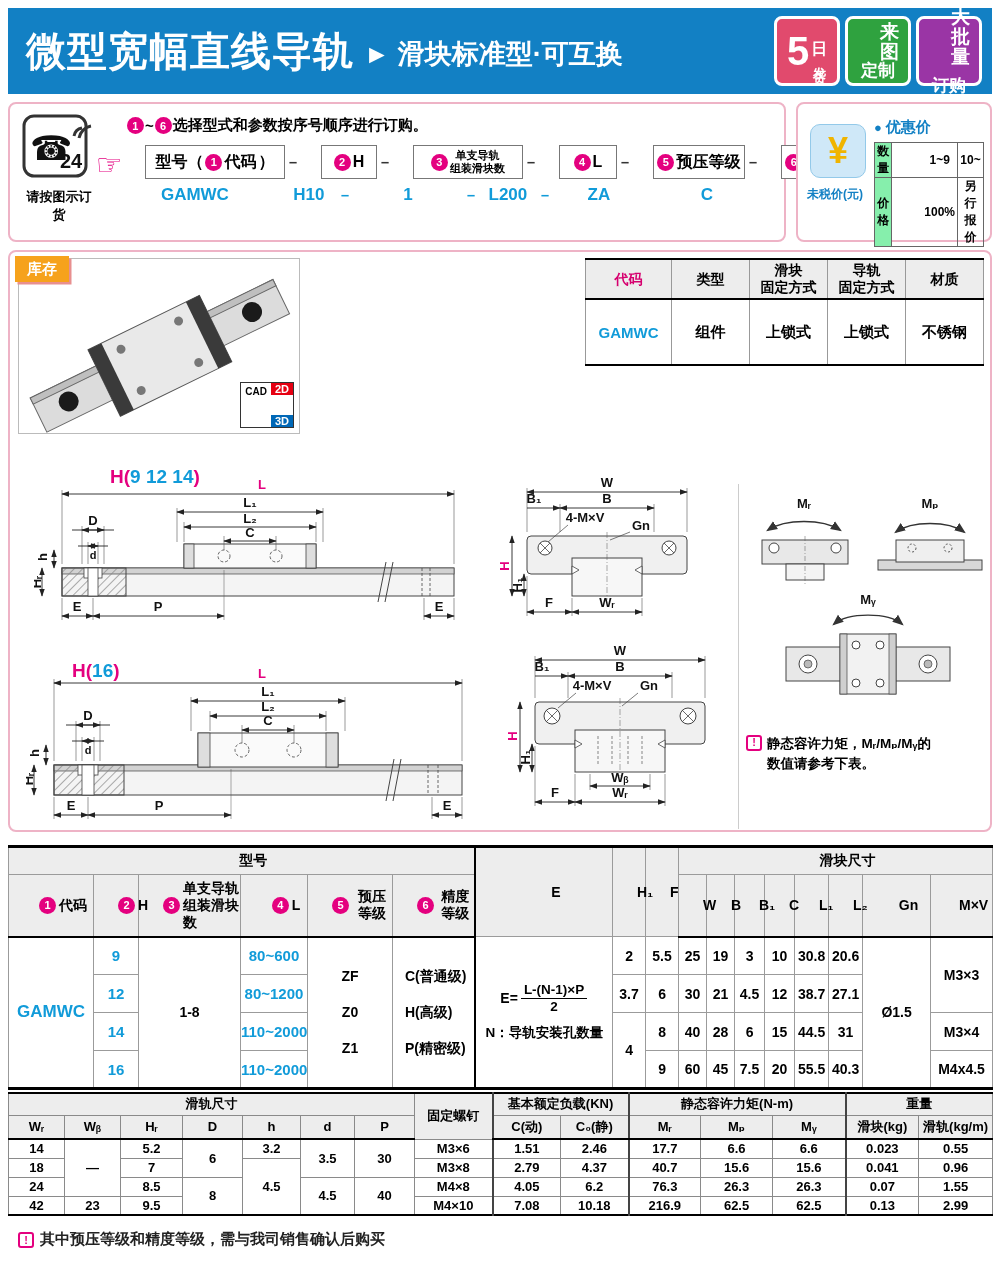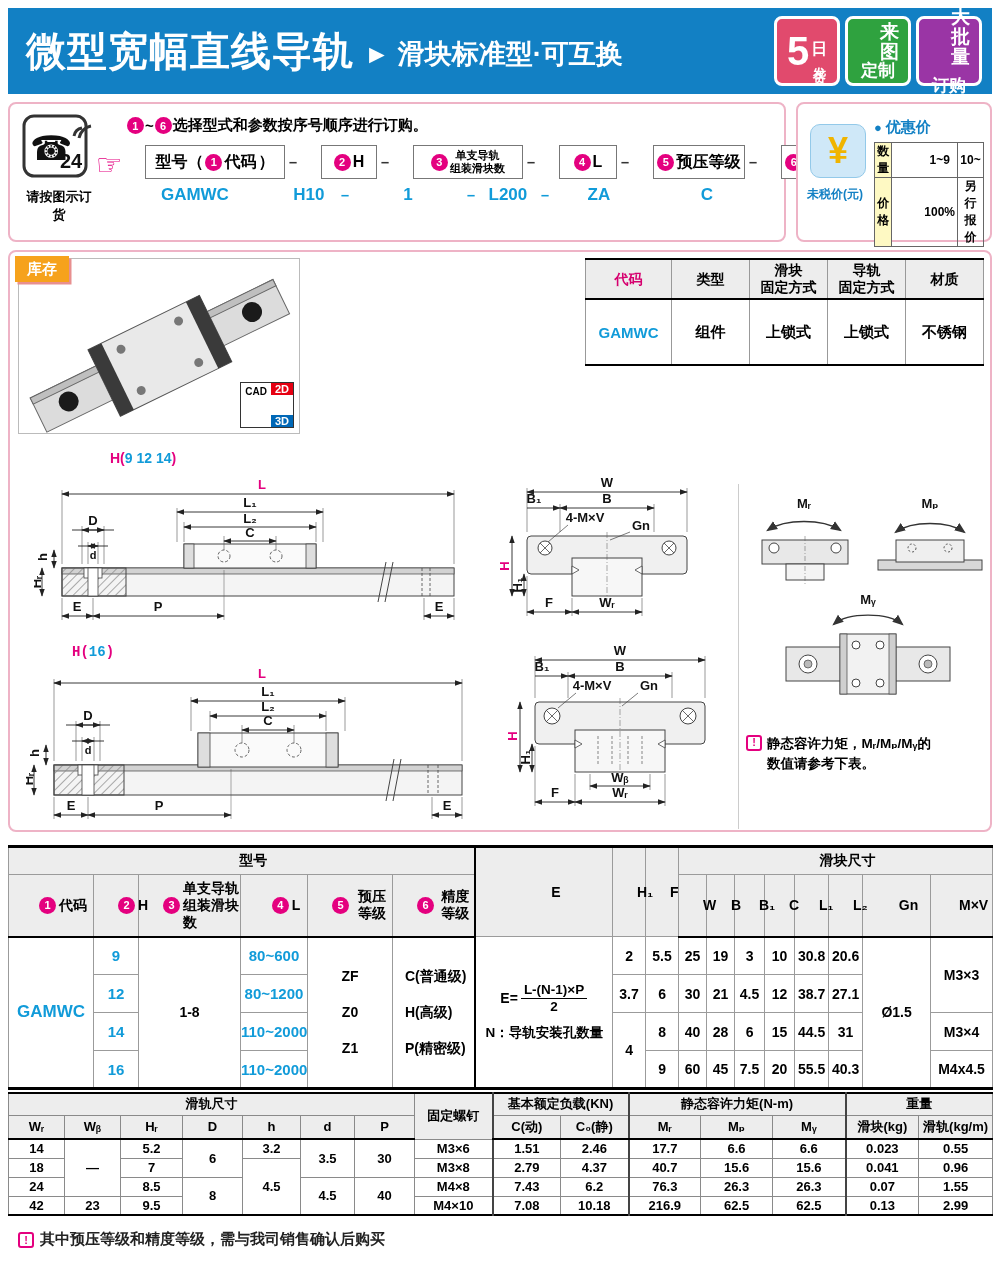--- a/index.html
+++ b/index.html
@@ -44,21 +44,21 @@
 
   .order-right{position:absolute;right:0;top:0;width:196px;height:140px;border:2px solid #eeb3c6;border-radius:8px;background:#fff;display:flex;padding:14px 6px 6px 8px;}
   .yen-col{width:64px;text-align:center;}
   .yen-box{width:56px;height:54px;margin:6px auto 0;background:#cfe8f8;border:1px solid #93c9e9;border-radius:10px;font-size:36px;font-weight:bold;color:#f0b400;display:flex;align-items:center;justify-content:center;}
   .untaxed{font-size:12px;font-weight:bold;color:#1280c4;margin-top:8px;white-space:nowrap;margin-left:-6px;}
   .price-col{flex:1;padding-left:4px;}
   .price-title{color:#1280c4;font-weight:bold;font-size:15px;display:flex;align-items:center;gap:4px;}
   .price-title .bullet{font-size:13px;}
   table.price{border-collapse:collapse;margin-top:5px;}
   table.price td{border:1px solid #666;font-size:12px;font-weight:bold;text-align:center;height:21px;padding:0 2px;}
-  table.price td.lab{background:#fef9c3;width:34px;}
+  table.price td.lab{background:#86efac;width:34px;}
   table.price td.v1{width:34px;padding-left:32px;}
   table.price td.v2{width:54px;}
 
   
   .main-box{position:absolute;left:8px;top:250px;width:984px;height:582px;border:2px solid #eeb3c6;border-radius:8px;background:#fff;}
   .photo-box{position:absolute;left:8px;top:6px;width:282px;height:176px;border:1px solid #bbb;background:#fff;}
   .stock-badge{position:absolute;left:-4px;top:-3px;width:54px;height:26px;background:#f6a21c;color:#fff;font-size:15px;font-weight:bold;text-align:center;line-height:26px;box-shadow:2.5px 2.5px 0 #e88f8f;z-index:3;}
   .cad-badge{position:absolute;right:5px;bottom:5px;display:flex;border:1.5px solid #333;background:#fff;z-index:3;}
   .cad-txt{font-size:10px;font-weight:bold;padding:3px 4px 0 4px;}
   .cad-col{display:flex;flex-direction:column;gap:20px;}
@@ -66,21 +66,21 @@
   .cad-3d{background:#0068b7;color:#fff;font-size:11px;font-weight:bold;padding:0 4px;text-align:center;}
 
   .info-table{position:absolute;right:6px;top:6px;border-collapse:collapse;table-layout:fixed;}
   .info-table th,.info-table td{border:1px solid #999;text-align:center;}
   .info-table{border-top:2.5px solid #000;border-bottom:2.5px solid #000;}
   .info-table th{background:#ededed;font-size:14px;height:40px;white-space:pre-line;line-height:1.2;border-bottom:2px solid #000;}
   .info-table th.code{color:#d6006f;}
   .info-table td{height:66px;font-size:15px;font-weight:bold;}
   .blu{color:#119bd9;}
 
-  .dtitle{position:absolute;font-size:14px;font-weight:bold;}
+  .dtitle{position:absolute;font-size:19px;font-weight:bold;margin-top:16px;}
   .dtitle .mg{color:#e4007f;}
   .dtitle .bl2{color:#119bd9;}
   svg text{font-family:"Liberation Sans","DejaVu Sans",sans-serif;font-size:13px;font-weight:bold;fill:#111;}
   svg text.mag{fill:#e4007f;}
   svg text.sm{font-size:11px;}
   .vsep{position:absolute;left:728px;top:232px;height:345px;border-left:1px solid #ccc;}
   .m-note{position:absolute;left:736px;top:482px;width:244px;font-size:13.5px;font-weight:bold;line-height:1.45;display:flex;gap:5px;}
   .note-ico{display:inline-flex;width:16px;height:16px;border:2px solid #e4007f;border-radius:3px;color:#e4007f;font-weight:bold;font-size:11px;align-items:center;justify-content:center;flex:0 0 auto;margin-top:1px;}
   .m-note .txt{white-space:pre-line;}
 
@@ -290,21 +290,21 @@
         <td>上锁式</td>
         <td>上锁式</td>
         <td>不锈钢</td>
       </tr>
     </tbody>
       </table>
 
     <div class="dtitle" style="left:100px;top:198px;">
       <span class="mg">H(</span><span class="bl2">9 12 14</span><span class="mg">)</span>
     </div>
-    <div class="dtitle" style="left:62px;top:392px;font-family:Liberation Mono, monospace;">
+    <div class="dtitle" style="left:62px;top:392px;">
       <span class="mg">H(</span><span class="bl2">16</span><span class="mg">)</span>
     </div>
 
     <svg style="position:absolute;left:24px;top:212px;" width="430" height="172" viewBox="0 0 430 172">
       <defs>
         <marker id="a1" viewBox="0 0 10 10" refX="9" refY="5" markerWidth="9" markerHeight="9" orient="auto-start-reverse">
             <path d="M0,1.5 L10,5 L0,8.5 z" fill="#222"></path>
           </marker>
         <pattern id="p1" width="6" height="6" patternUnits="userSpaceOnUse" patternTransform="rotate(45)">
             <line x1="0" y1="0" x2="0" y2="6" stroke="#888" stroke-width="1.4"></line>
@@ -762,21 +762,21 @@
       <td class="gl">0.041</td>
       <td>0.96</td>
     </tr>
     <tr>
       <td>24</td>
       <td>8.5</td>
       <td rowspan="2">8</td>
       <td rowspan="2">4.5</td>
       <td rowspan="2">40</td>
       <td>M4×8</td>
-      <td class="gl">7.43</td>
+      <td class="gl">4.05</td>
       <td>6.2</td>
       <td class="gl">76.3</td>
       <td>26.3</td>
       <td>26.3</td>
       <td class="gl">0.07</td>
       <td>1.55</td>
     </tr>
     <tr>
       <td>42</td>
       <td>23</td>

